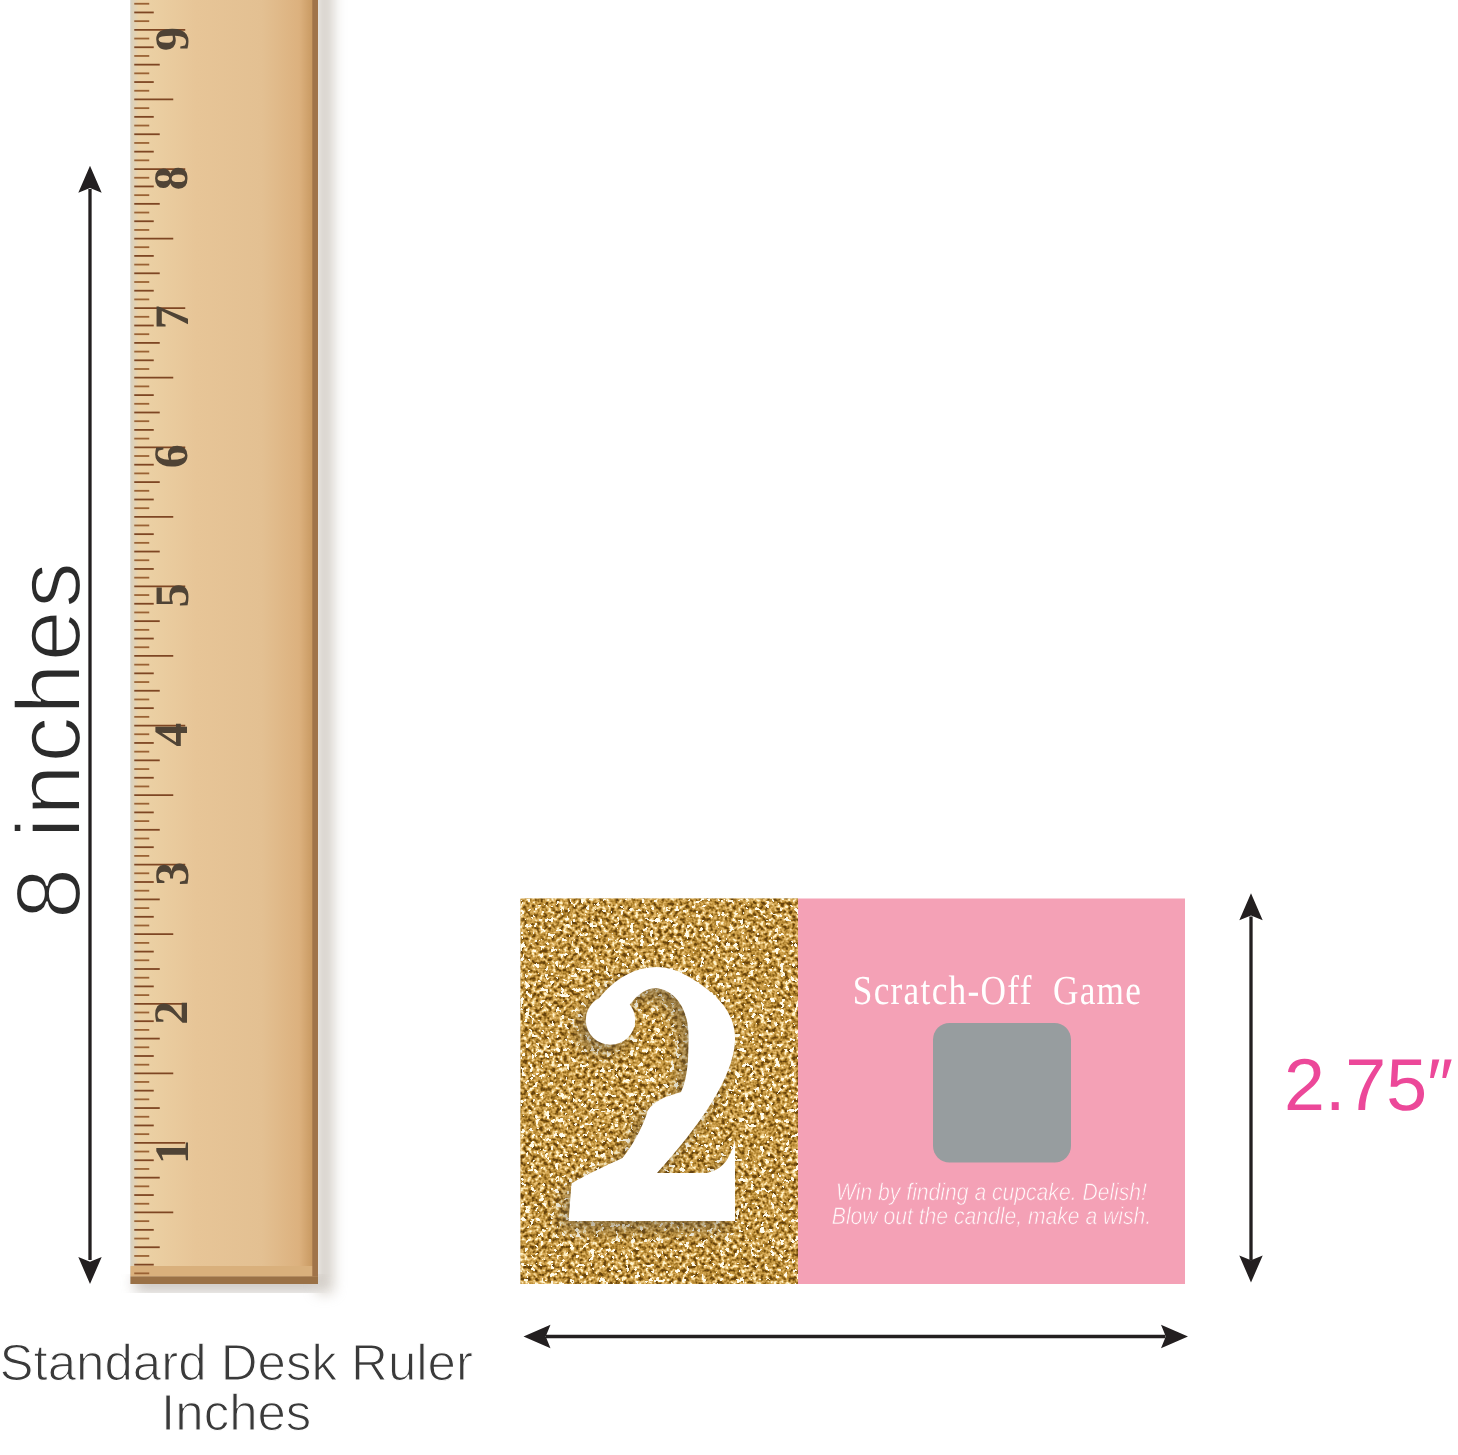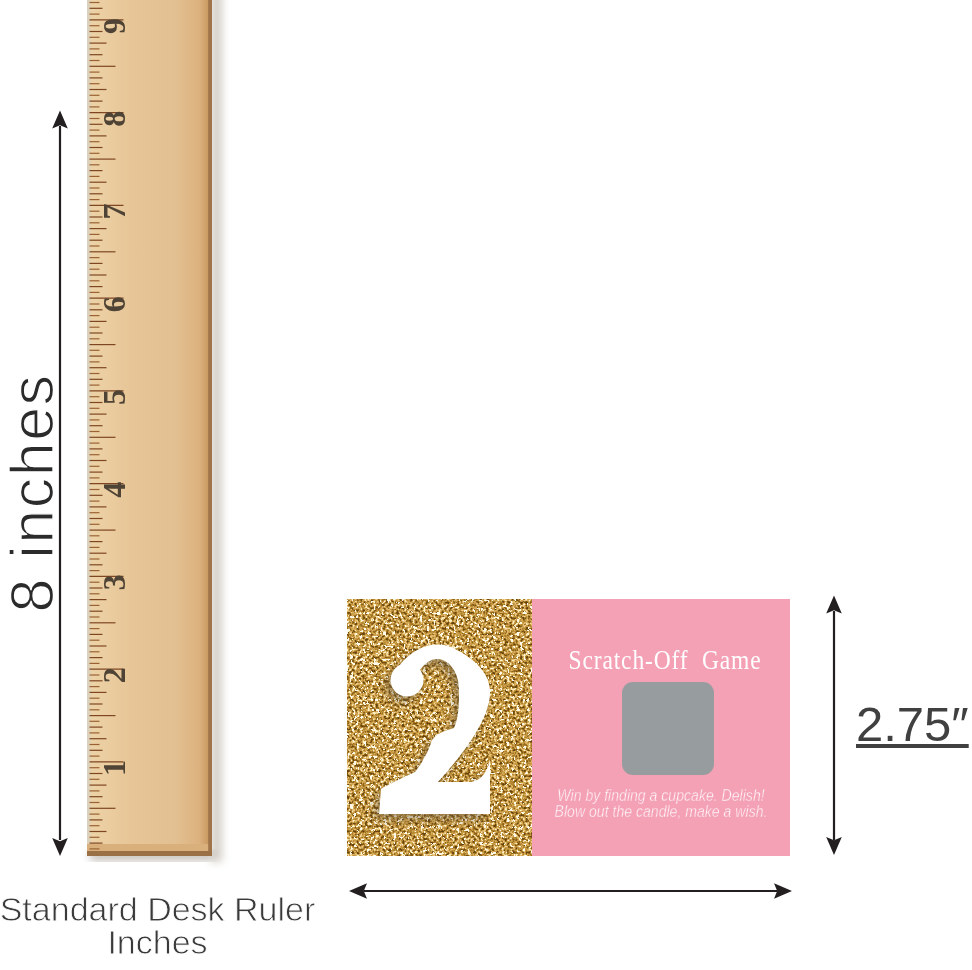--- a/index.html
+++ b/index.html
@@ -269,21 +269,21 @@
   <div class="abs" style="left:185px;top:189px;width:258px;text-align:center;font-style:italic;
        font-size:16px;line-height:15.5px;color:rgba(255,255,255,0.93);-webkit-text-stroke:0.4px #f4a1b6;transform:scaleX(0.88);">Win by finding a cupcake. Delish!<br>Blow out the candle, make a wish.</div>
 </div>
 
 <svg class="abs" style="left:812px;top:588px" width="45" height="275" viewBox="0 0 45 275">
   <line x1="22" y1="23" x2="22" y2="252" stroke="#231f20" stroke-width="2.2"></line>
   <polygon points="22,7.5 14.2,25.5 22,22.3 29.8,25.5" fill="#231f20"></polygon>
   <polygon points="22,267 14.2,249 22,252.2 29.8,249" fill="#231f20"></polygon>
 </svg>
 
-<div class="abs" style="left:856px;top:696px;font-size:49px;color:#404040;text-decoration:underline;">2.75″</div>
+<div class="abs" style="left:856px;top:696px;font-size:49px;color:#ec4899;">2.75″</div>
 
 <svg class="abs" style="left:340px;top:868px" width="460" height="45" viewBox="0 0 460 45">
   <line x1="24" y1="23" x2="437" y2="23" stroke="#231f20" stroke-width="2.2"></line>
   <polygon points="9,23 27,15.2 23.8,23 27,30.8" fill="#231f20"></polygon>
   <polygon points="452,23 434,15.2 437.2,23 434,30.8" fill="#231f20"></polygon>
 </svg>
 
 
 </div>
 

